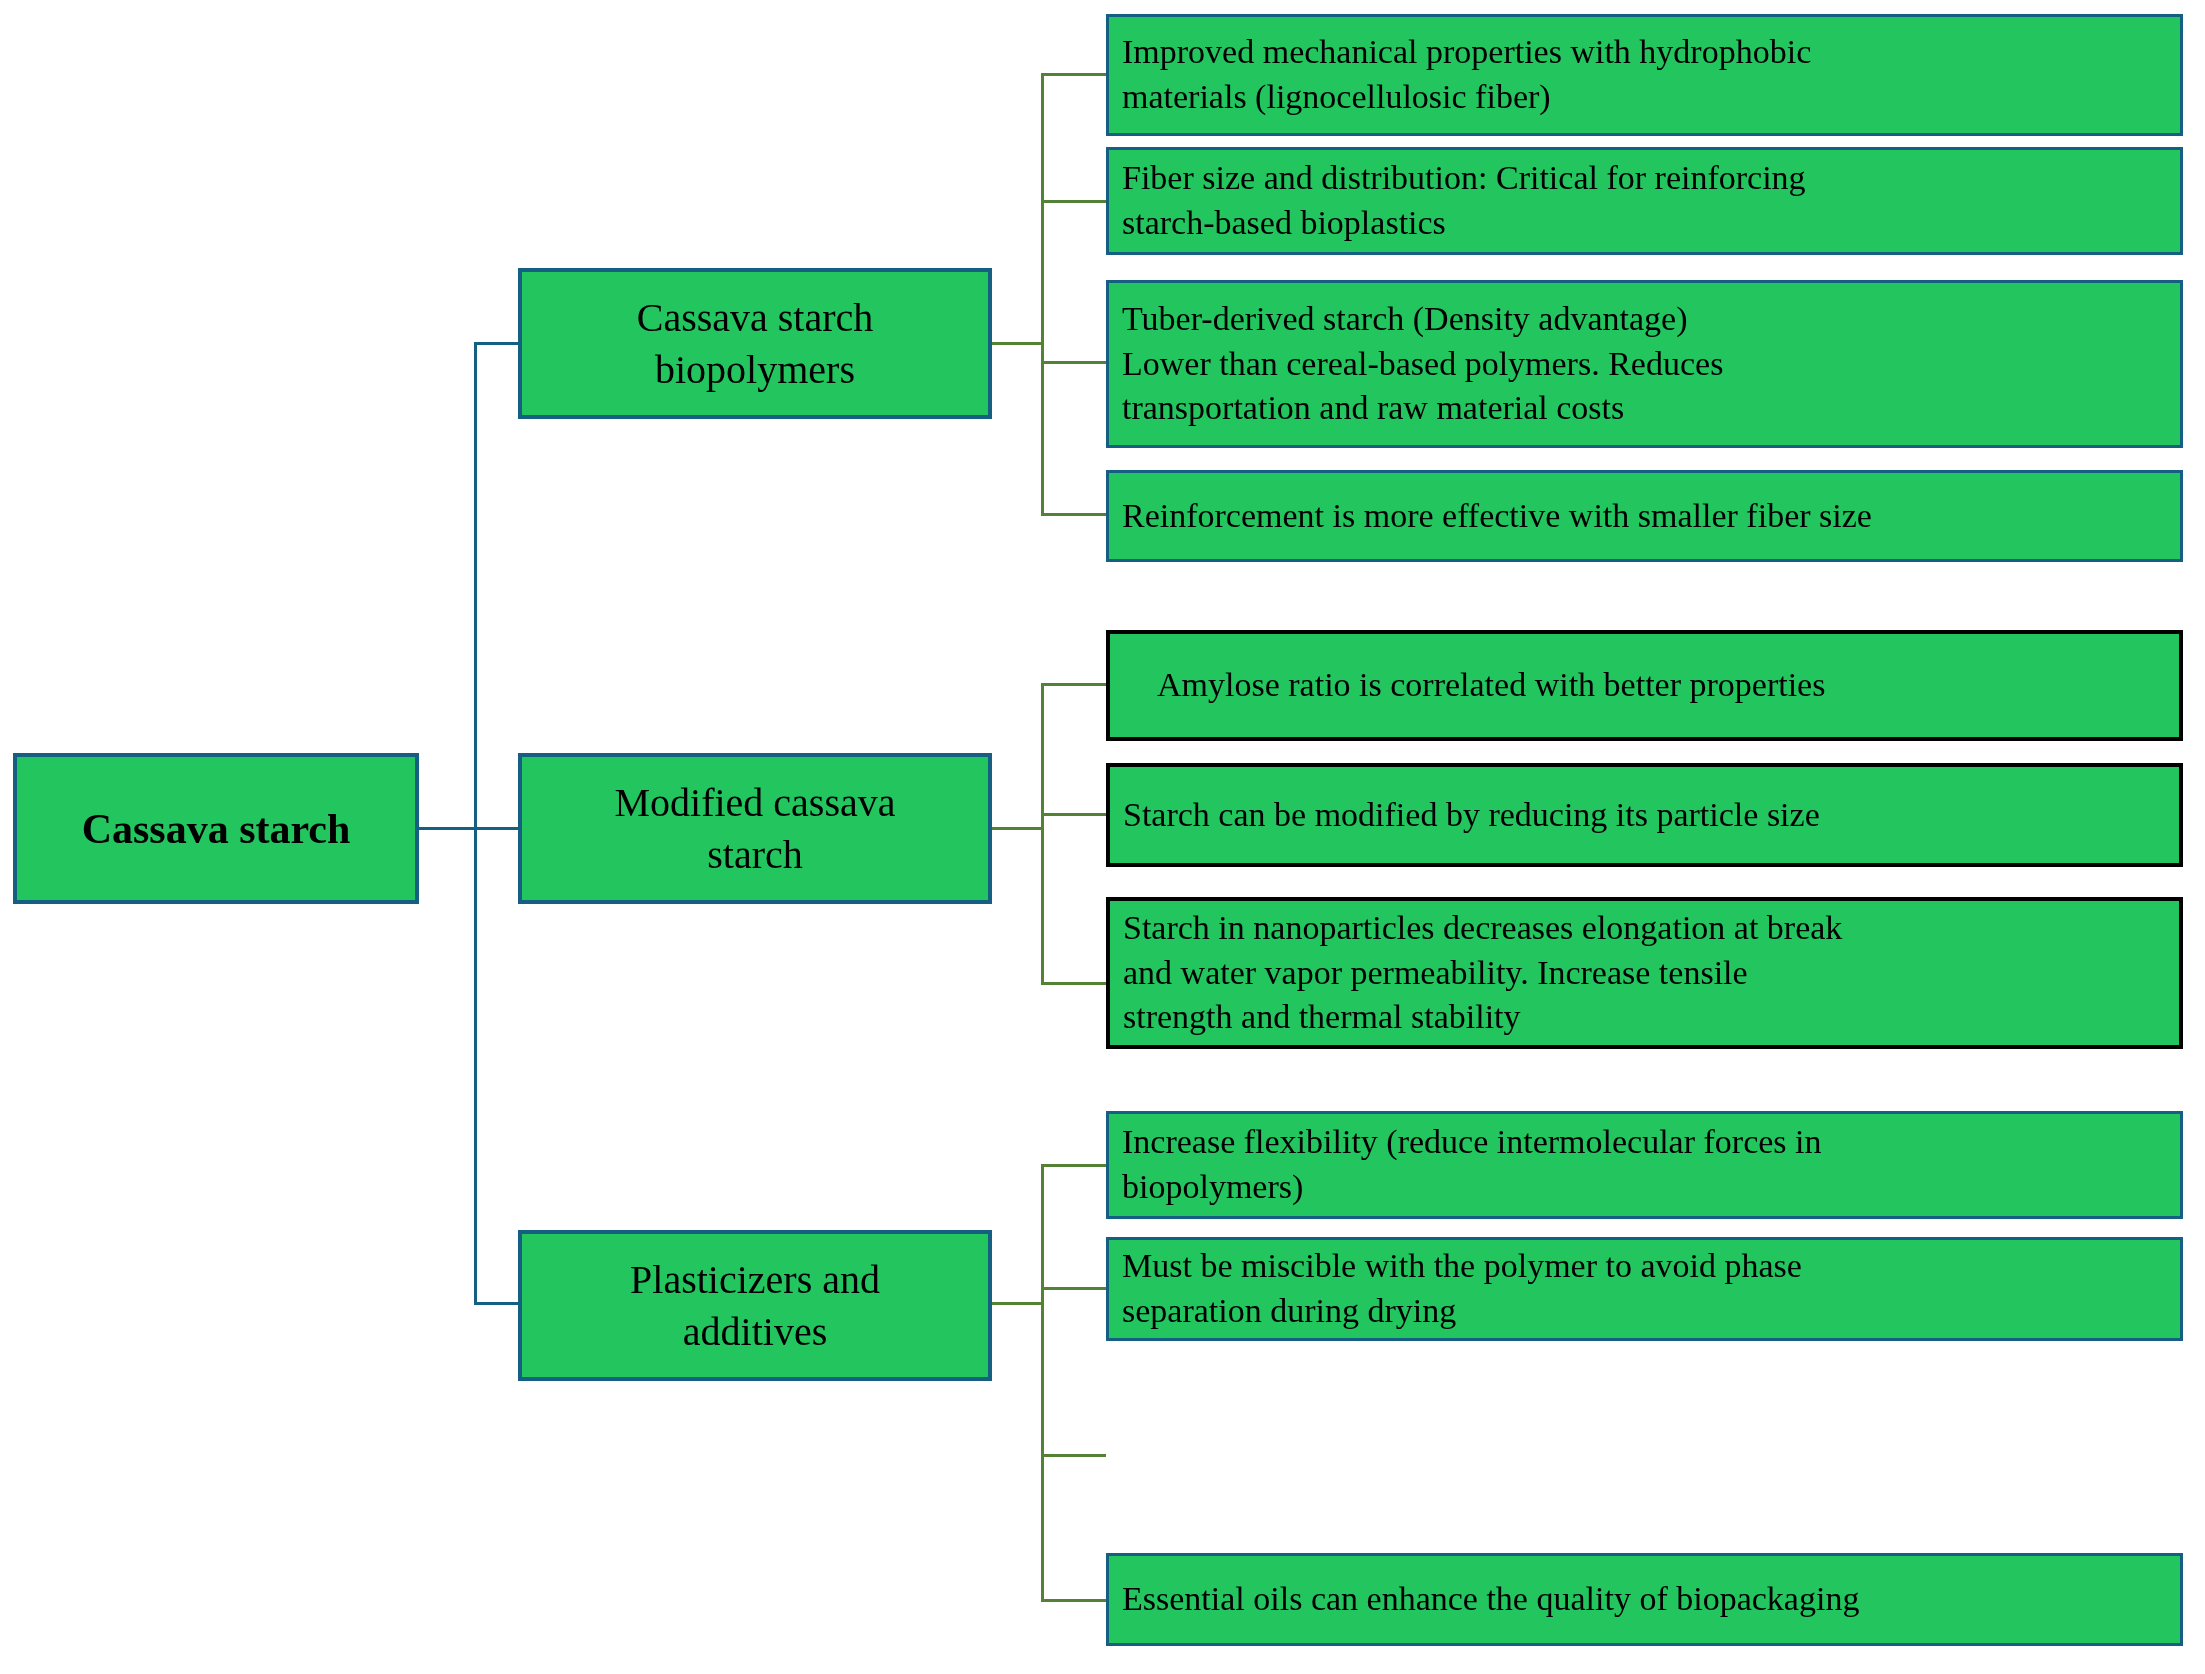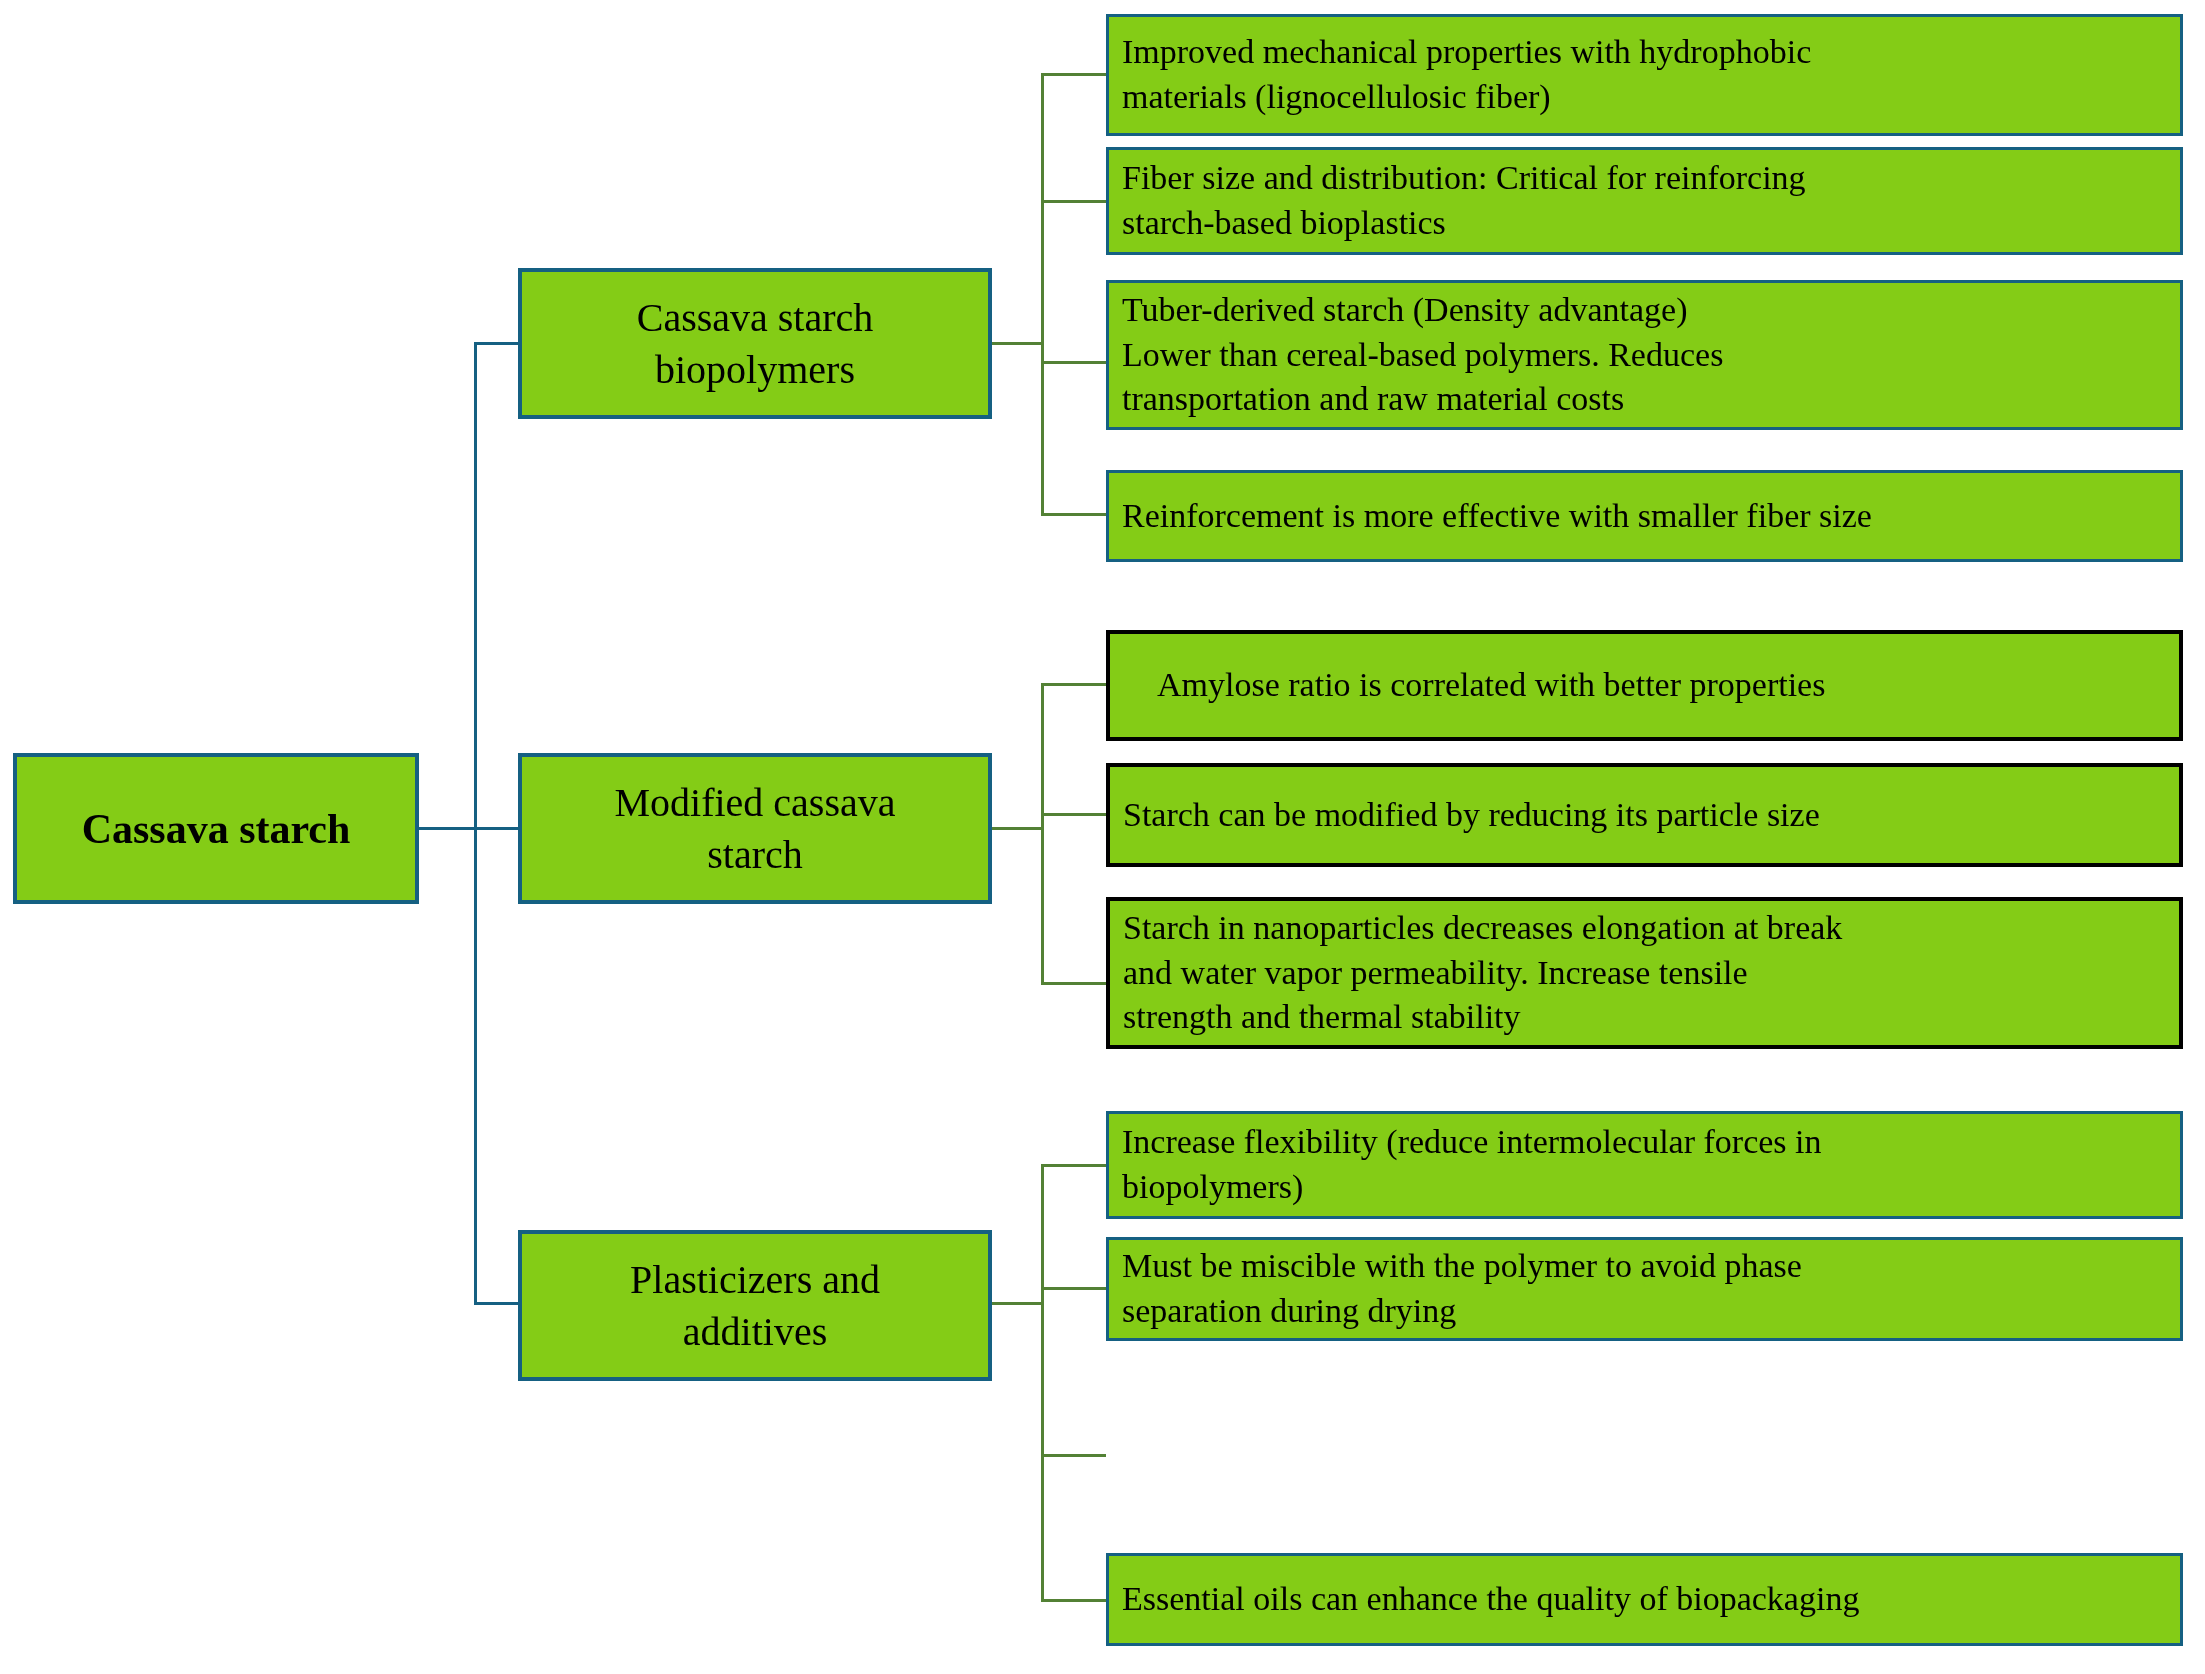--- a/index.html
+++ b/index.html
@@ -7,21 +7,21 @@
     position:relative;
     width:2205px;
     height:1674px;
     background:#ffffff;
     font-family:"Liberation Serif","DejaVu Serif",serif;
     color:#000000;
   }
   .box{
     position:absolute;
     box-sizing:border-box;
-    background:#84cc16;
+    background:#22c55e;
     display:flex;
     align-items:center;
   }
   .root-box{
     left:13px; top:753px; width:406px; height:151px;
     border:4.3px solid #156082;
     justify-content:center;
     text-align:center;
     font-weight:bold;
     font-size:42px;
@@ -79,21 +79,21 @@
   </div>
 
   <div class="box leaf" style="top:13.6px;height:122px;">
     <span>Improved mechanical properties with hydrophobic
 materials (lignocellulosic fiber)</span>
   </div>
   <div class="box leaf" style="top:147px;height:108px;">
     <span>Fiber size and distribution: Critical for reinforcing
 starch-based bioplastics</span>
   </div>
-  <div class="box leaf" style="top:280px;height:150px;font-family:Liberation Serif, serif;">
+  <div class="box leaf" style="top:280px;height:168px;font-family:Liberation Serif, serif;">
     <span>Tuber-derived starch (Density advantage)
 Lower than cereal-based polymers. Reduces
 transportation and raw material costs</span>
   </div>
   <div class="box leaf" style="top:470px;height:92px;">
     <span>Reinforcement is more effective with smaller fiber size</span>
   </div>
 
   <div class="box leaf black" style="top:630px;height:111px;padding-left:47px;">
     <span>Amylose ratio is correlated with better properties</span>

